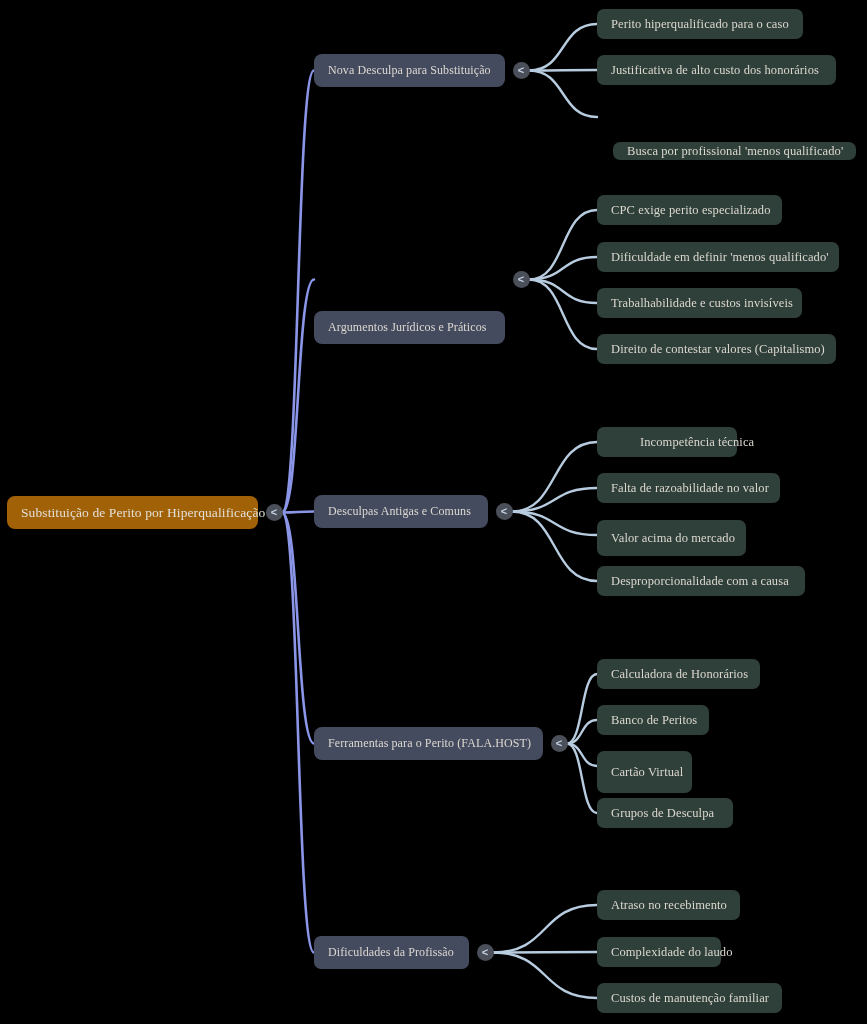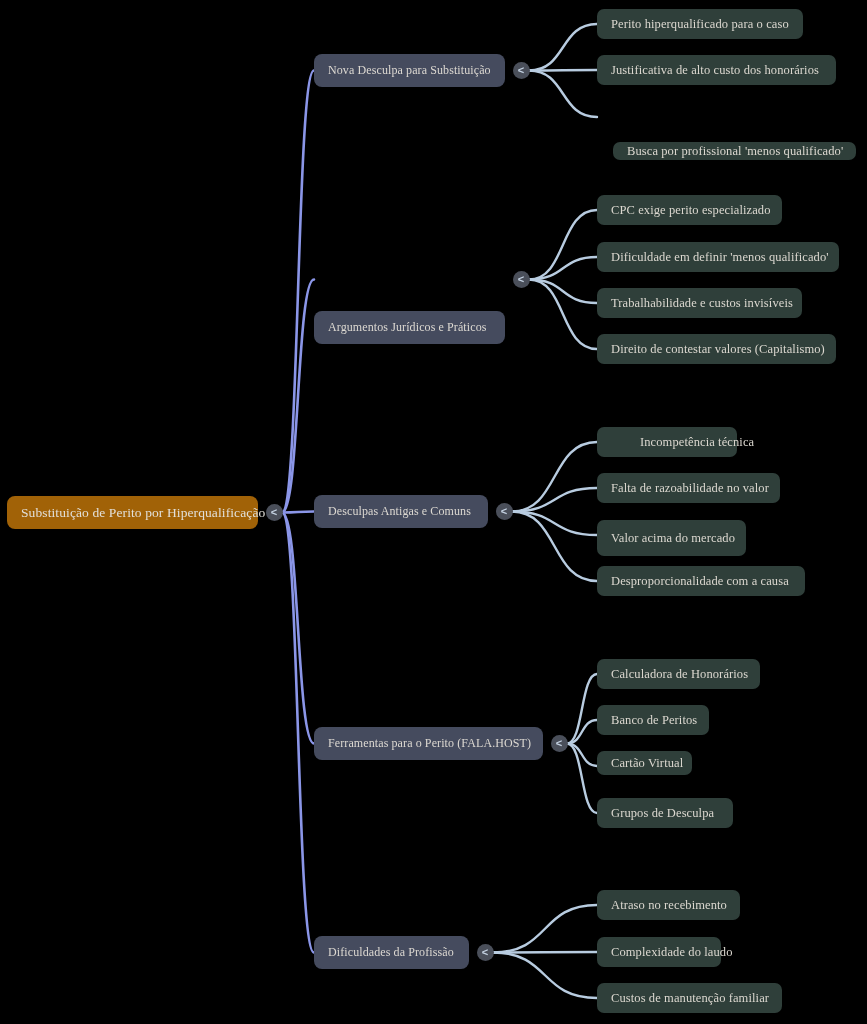--- a/index.html
+++ b/index.html
@@ -163,27 +163,27 @@
       <div class="node node-branch" style="left: 314px; top: 727px; width: 229px; height: 33px;">
         <span>Ferramentas para o Perito (FALA.HOST)</span>
       </div>
       <div class="toggle" style="left: 550.5px; top: 735px;">&lt;</div>
       <div class="node node-leaf" style="left: 597px; top: 659px; width: 163px; height: 30px;">
         <span>Calculadora de Honorários</span>
       </div>
       <div class="node node-leaf" style="left: 597px; top: 705px; width: 112px; height: 30px;">
         <span>Banco de Peritos</span>
       </div>
-      <div class="node node-leaf" style="left: 597px; top: 751px; width: 95px; height: 24px;">
+      <div class="node node-leaf" style="left: 597px; top: 751px; width: 95px; height: 42px;">
         <span>Cartão Virtual</span>
       </div>
       <div class="node node-leaf" style="left: 597px; top: 798px; width: 136px; height: 30px;">
         <span>Grupos de Desculpa</span>
       </div>
-      <div class="node node-branch" style="left: 314px; top: 936px; width: 155px; height: 33px;">
+      <div class="node node-branch" style="left: 314px; top: 936px; width: 155px; height: 33px; border-radius: 7px;">
         <span>Dificuldades da Profissão</span>
       </div>
       <div class="toggle" style="left: 476.5px; top: 944px;">&lt;</div>
       <div class="node node-leaf" style="left: 597px; top: 890px; width: 143px; height: 30px;">
         <span>Atraso no recebimento</span>
       </div>
       <div class="node node-leaf" style="left: 597px; top: 937px; width: 124px; height: 30px;">
         <span>Complexidade do laudo</span>
       </div>
       <div class="node node-leaf" style="left: 597px; top: 983px; width: 185px; height: 30px;">

